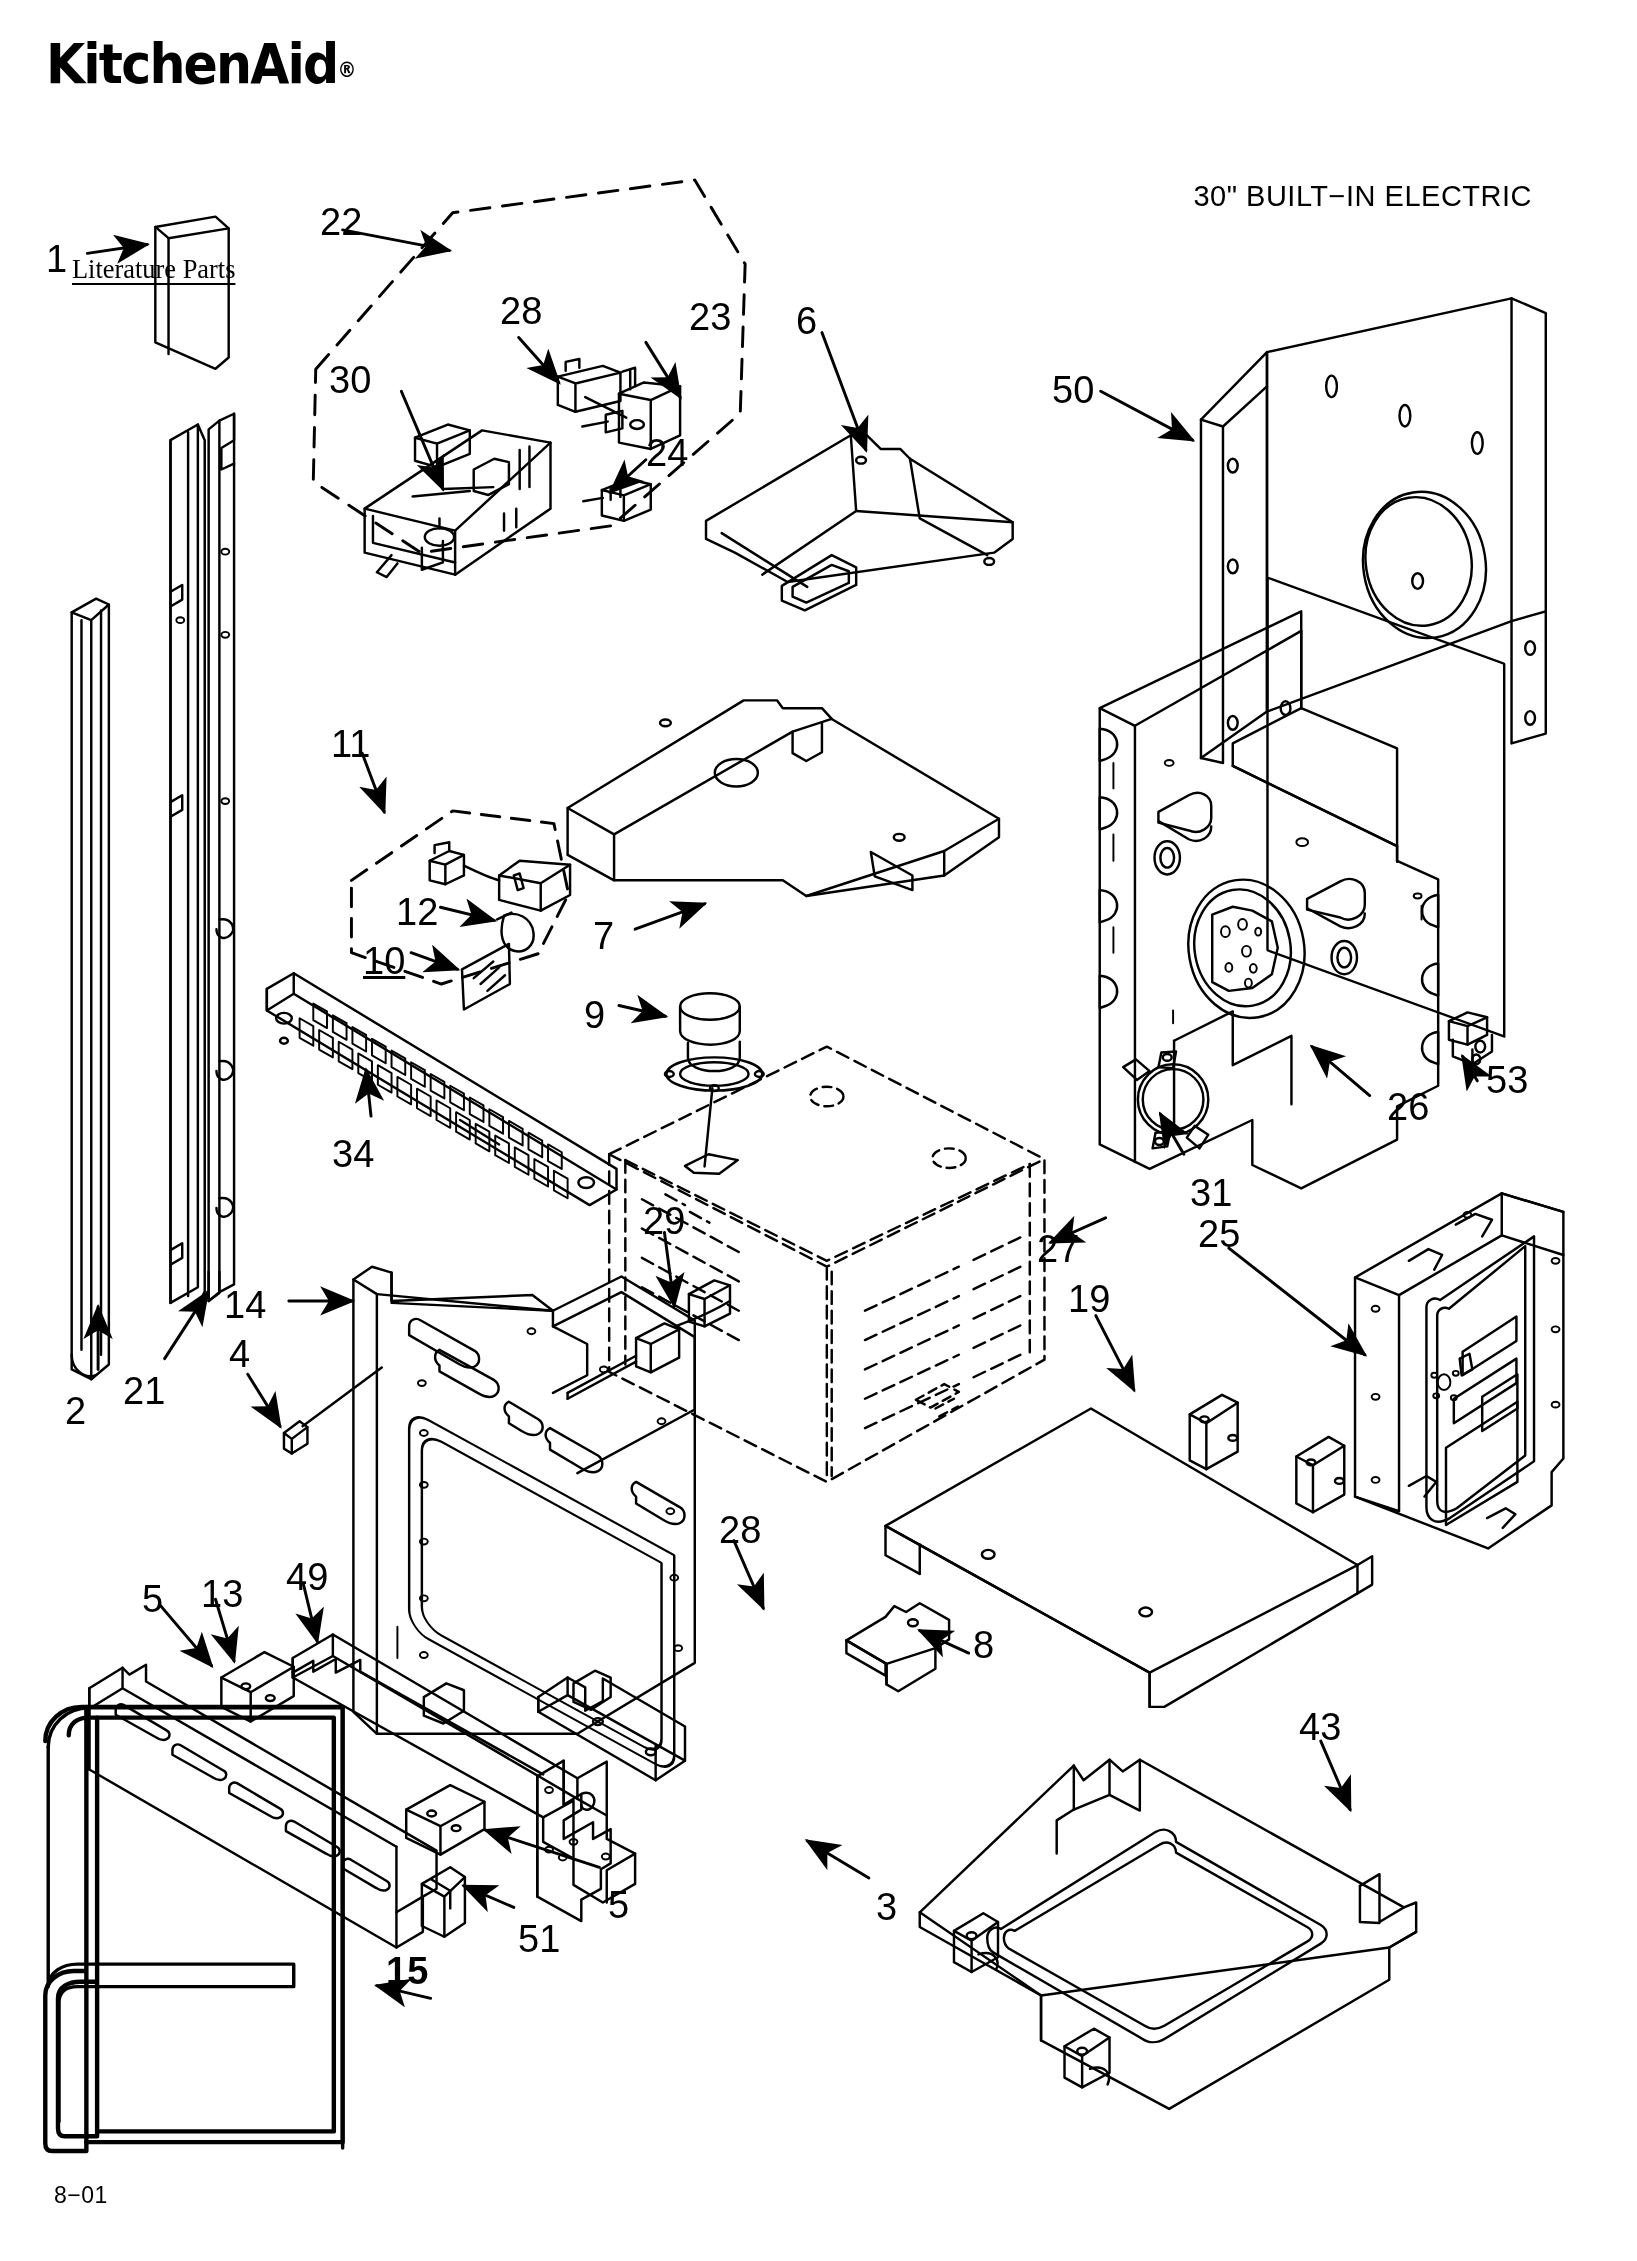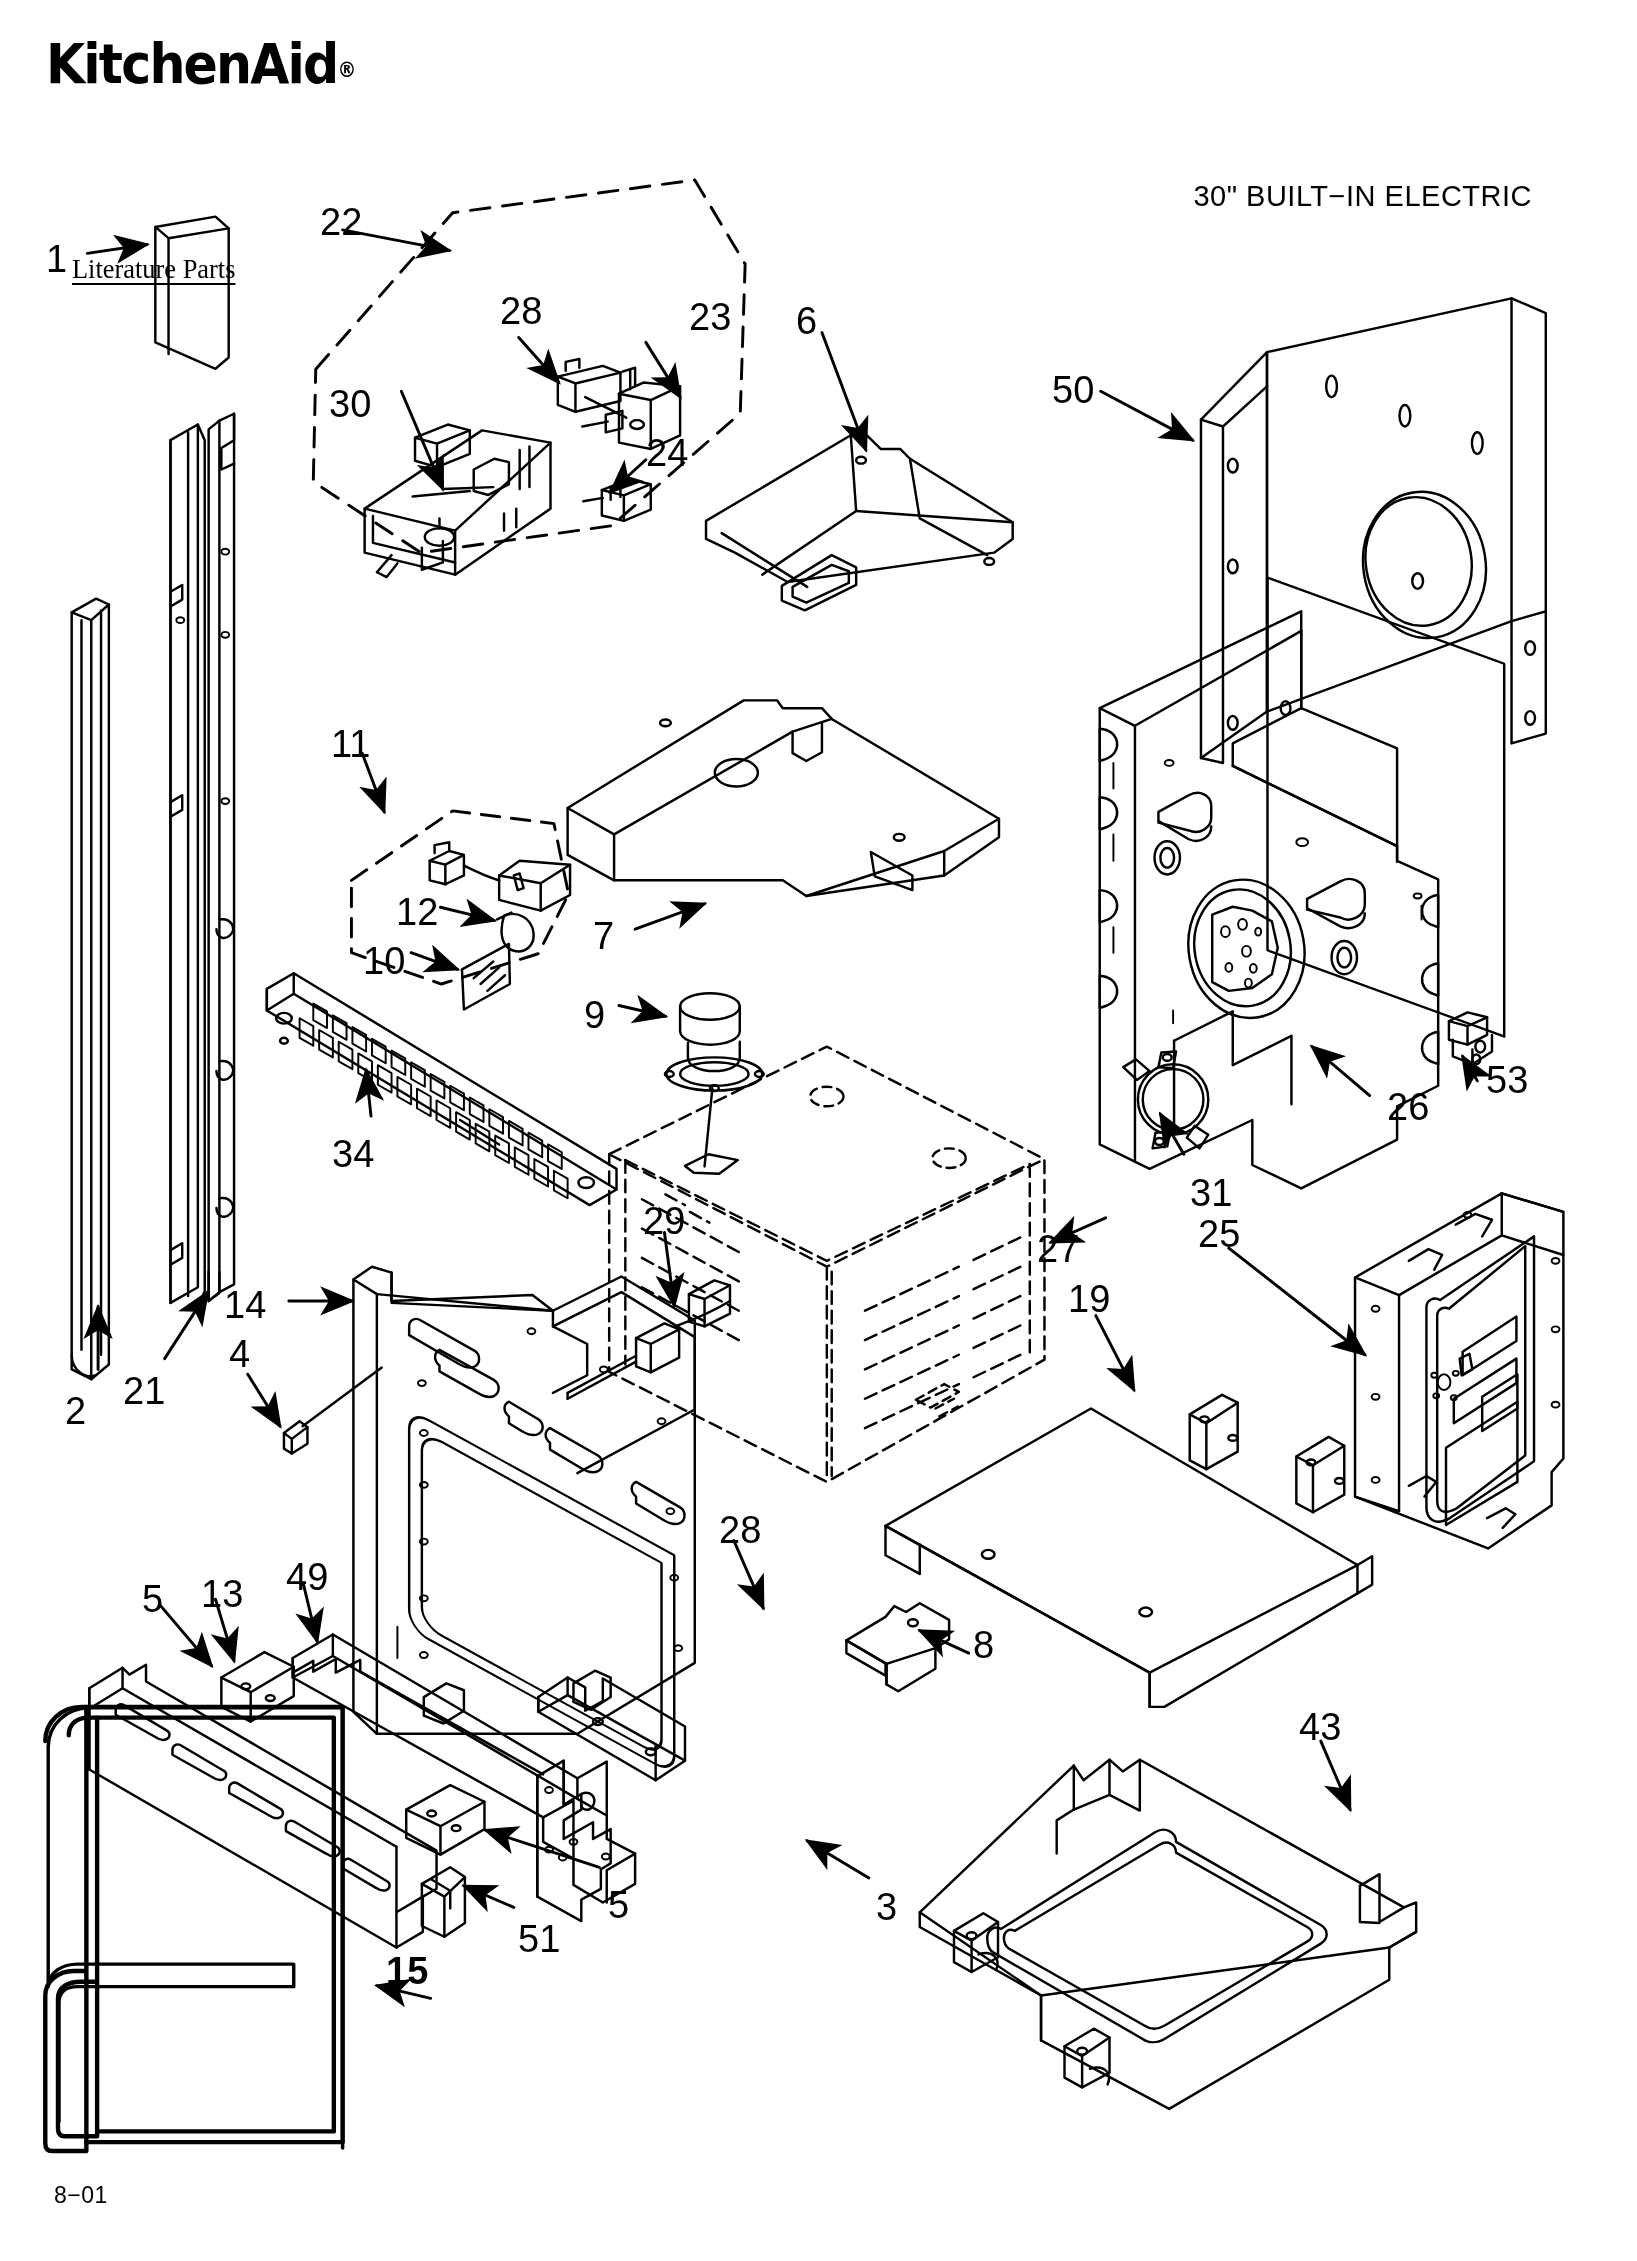--- a/index.html
+++ b/index.html
@@ -651,27 +651,27 @@
 
     </g>
   </svg>
 
   <div class="label-lit" style="left:72px; top:254px;">Literature Parts</div>
 
   <div class="callout" style="left:46px;  top:240px;">1</div>
   <div class="callout" style="left:320px; top:203px;">22</div>
   <div class="callout" style="left:500px;top:292px;">28</div>
   <div class="callout" style="left:641px;top:298px;margin-left:48px;">23</div>
-  <div class="callout" style="left:329px; top:385px;">30</div>
+  <div class="callout" style="left:329px; top:361px;">30</div>
   <div class="callout" style="left:646px;top:434px;">24</div>
   <div class="callout" style="left:796px;top:302px;">6</div>
   <div class="callout" style="left:1052px;top:371px;">50</div>
   <div class="callout" style="left:331px; top:725px;">11</div>
   <div class="callout" style="left:396px; top:893px;">12</div>
-  <div class="callout" style="left:363px; top:942px;">10</div>
+  <div class="callout" style="left:363px; top:942px;text-decoration:underline;">10</div>
   <div class="callout" style="left:593px;top:917px;">7</div>
   <div class="callout" style="left:584px;top:996px;">9</div>
   <div class="callout" style="left:332px; top:1135px;">34</div>
   <div class="callout" style="left:643px;top:1202px;">29</div>
   <div class="callout" style="left:1037px;top:1230px;">27</div>
   <div class="callout" style="left:1387px;top:1088px;">26</div>
   <div class="callout" style="left:1486px;top:1061px;">53</div>
   <div class="callout" style="left:1190px;top:1174px;">31</div>
   <div class="callout" style="left:1198px;top:1215px;">25</div>
   <div class="callout" style="left:1068px;top:1280px;">19</div>

